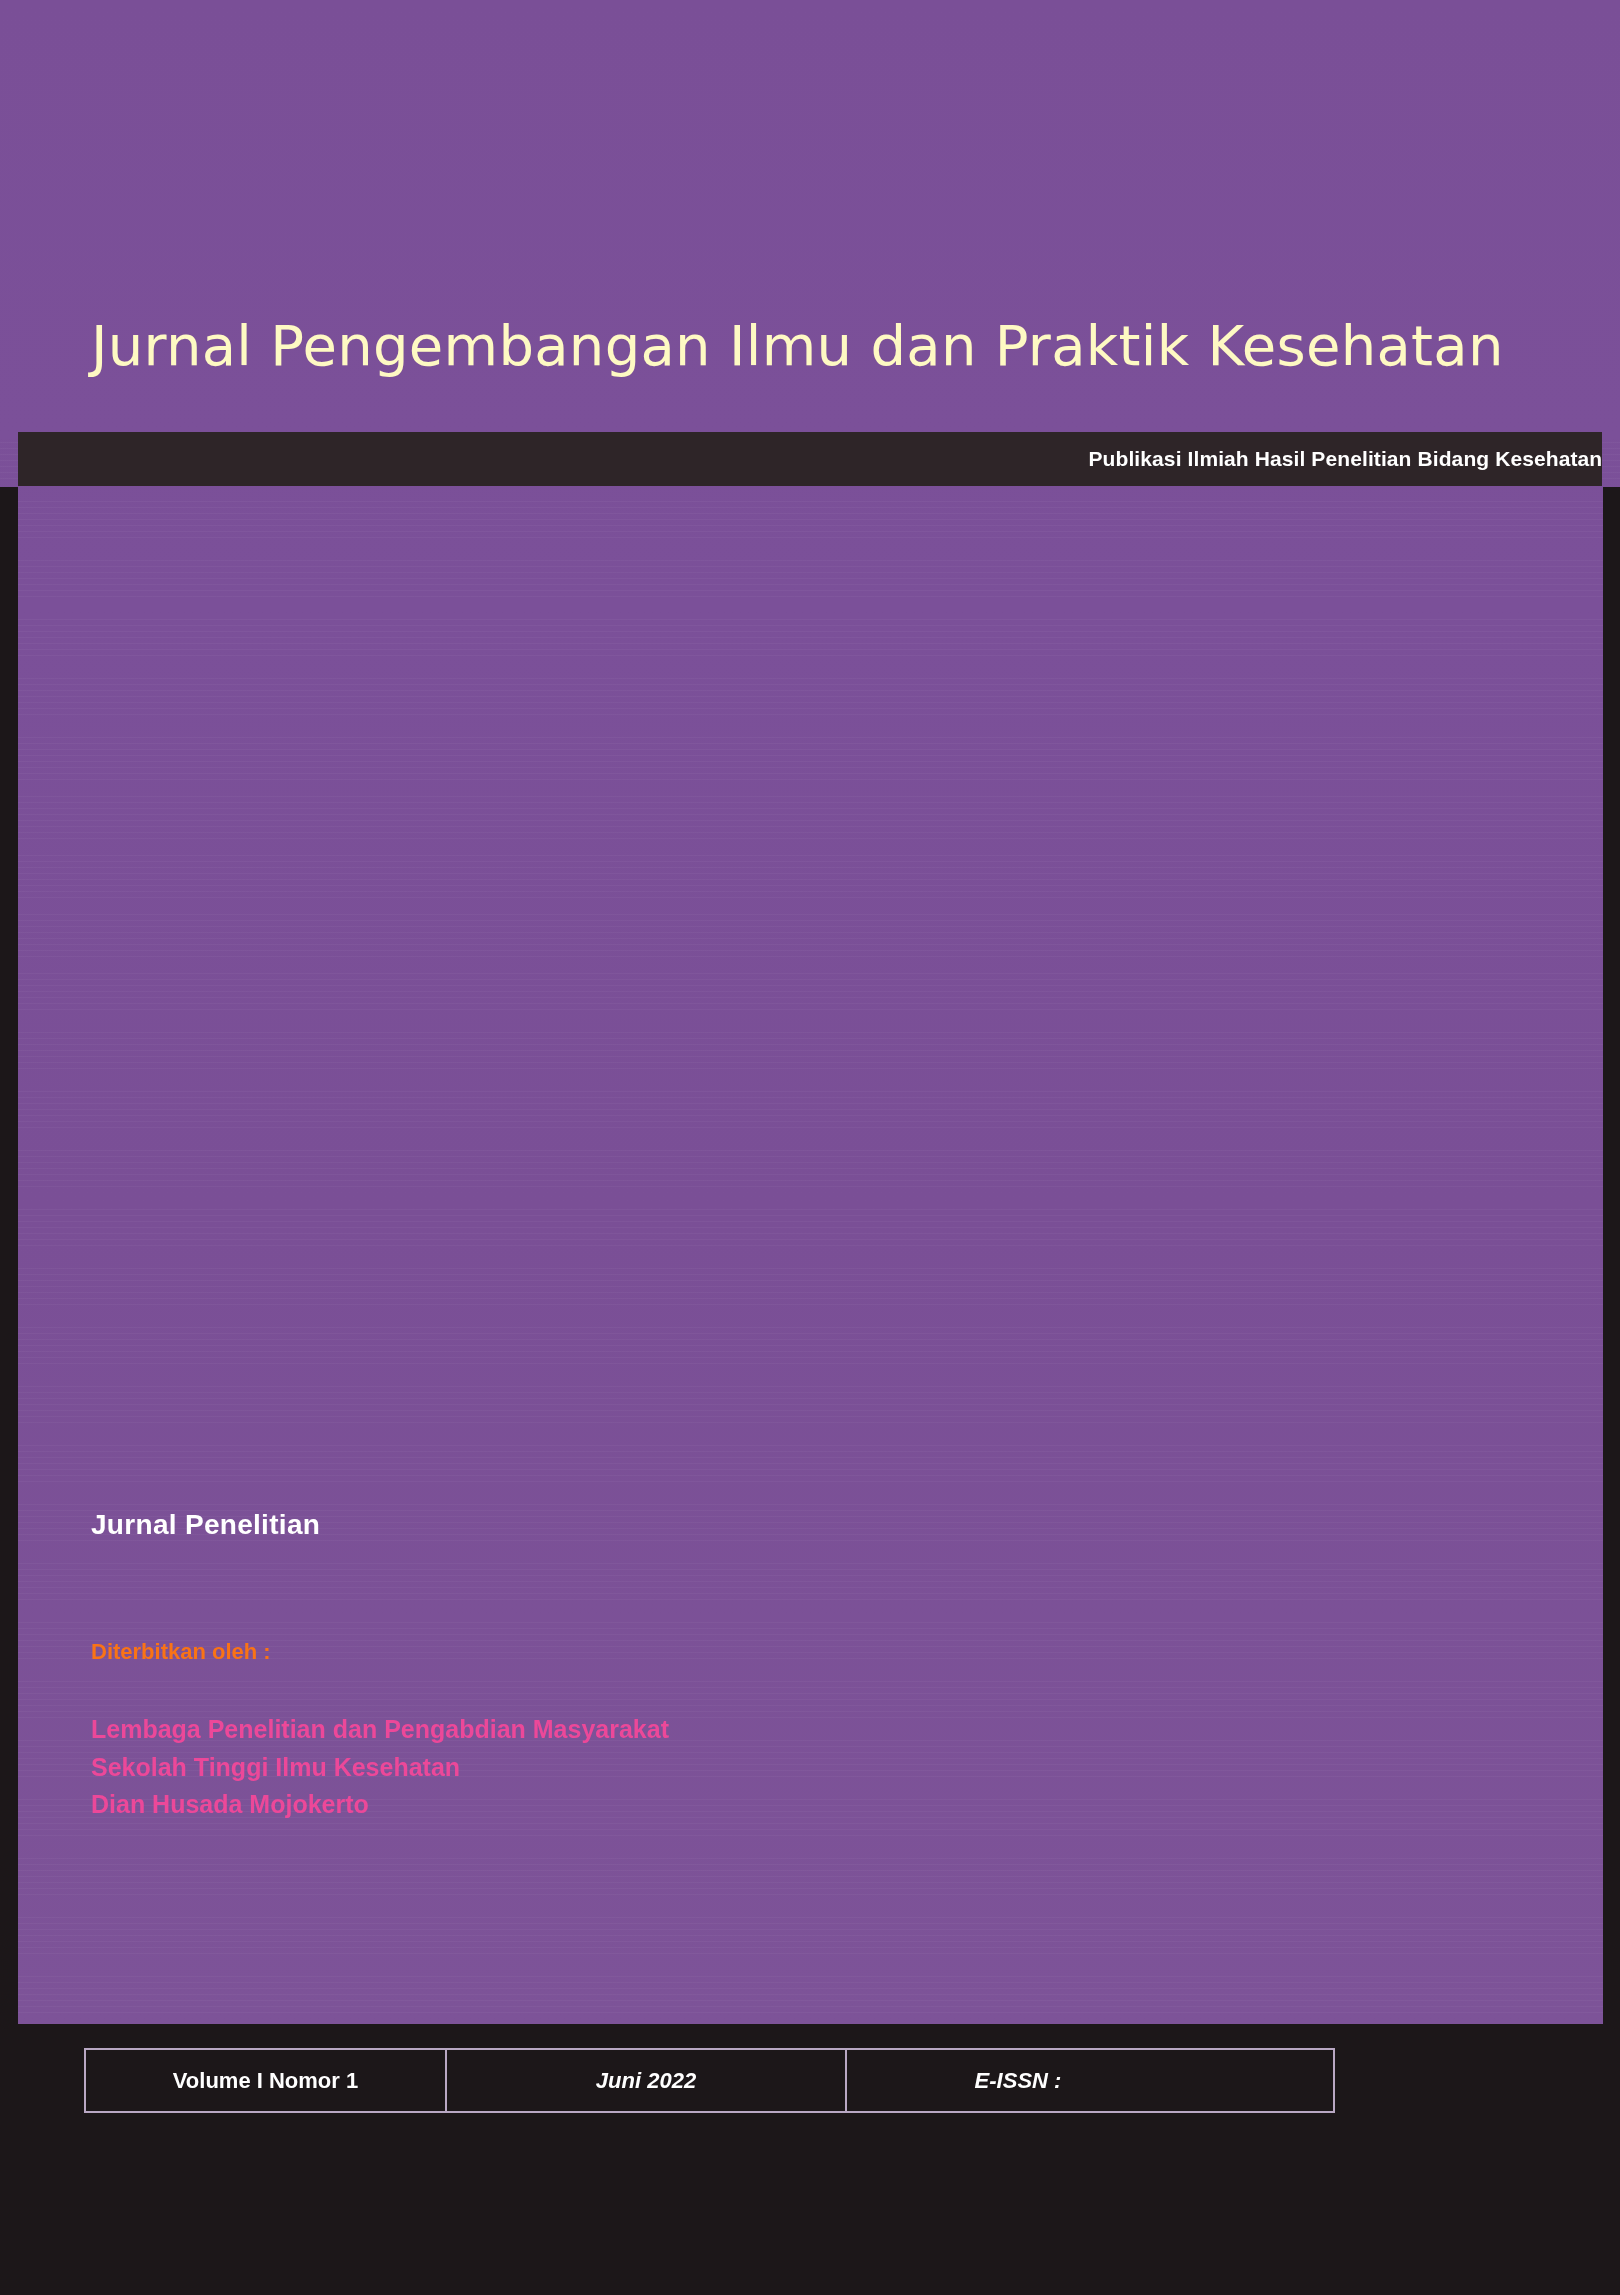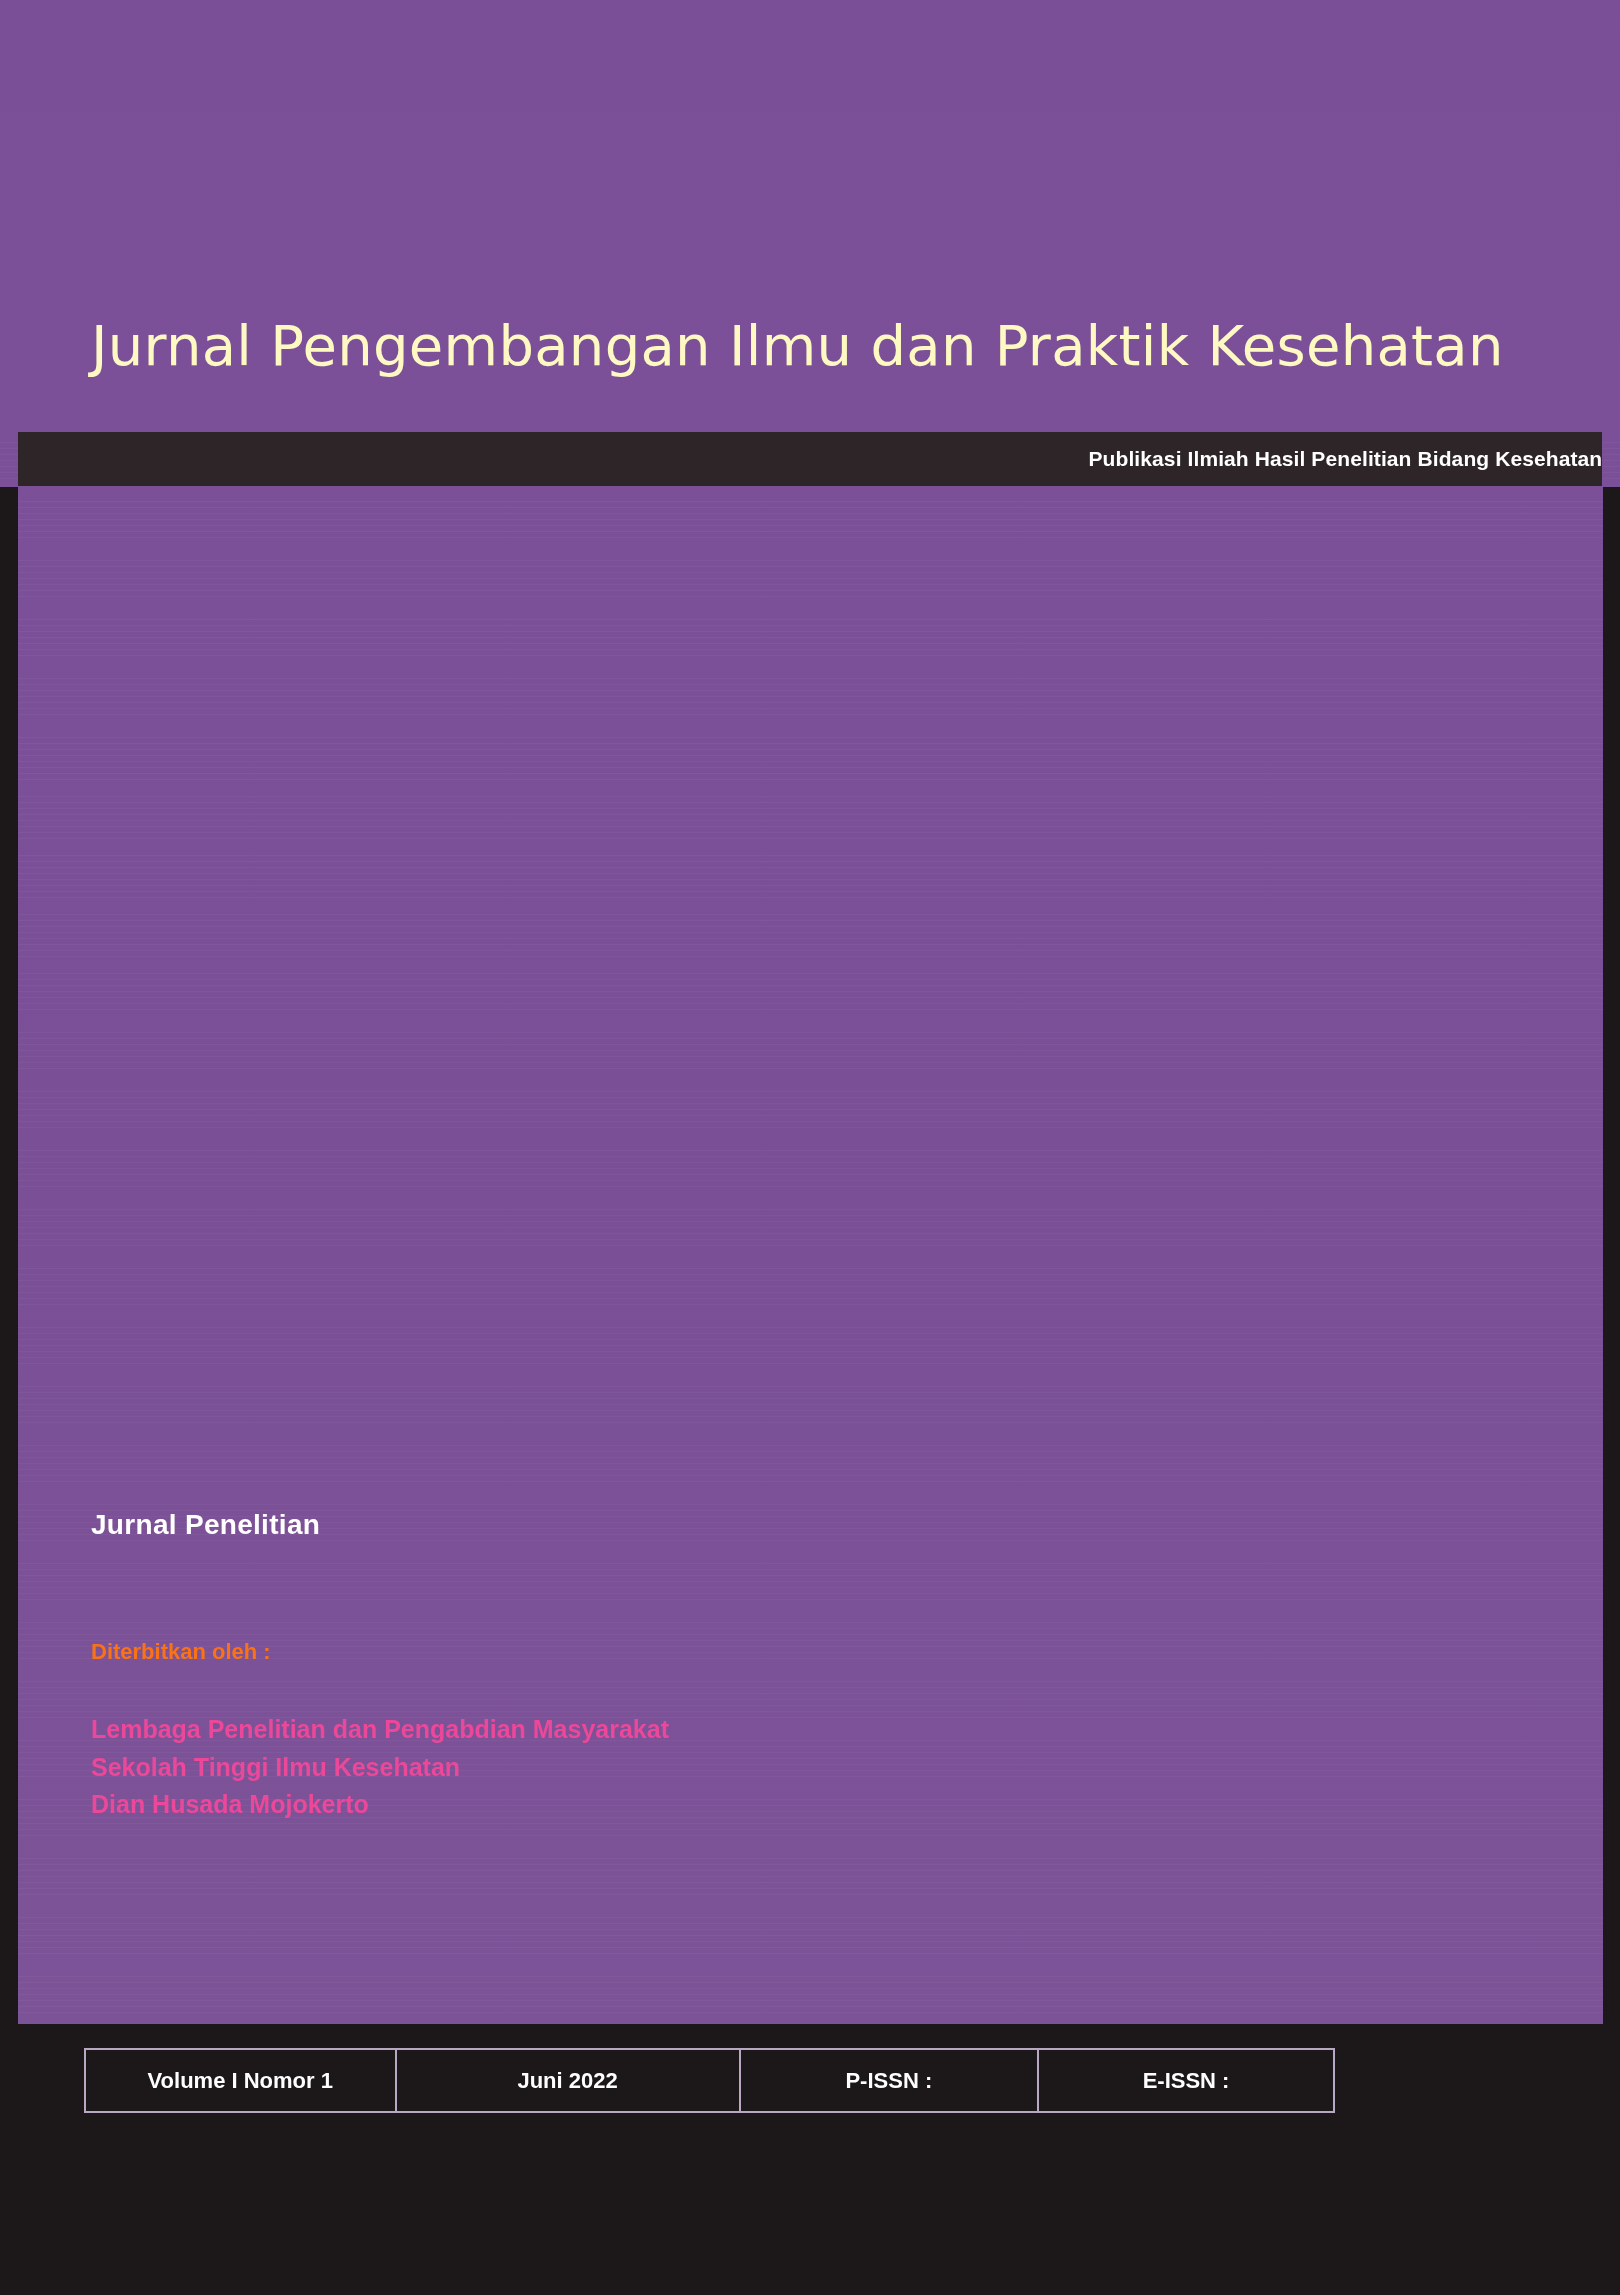--- a/index.html
+++ b/index.html
@@ -161,20 +161,21 @@
     align-items: center;
     justify-content: center;
     color: #ffffff;
     font-size: 22px;
     font-weight: bold;
     box-sizing: border-box;
     height: 100%;
   }
   .issn-cell + .issn-cell {
     border-left: 2px solid #b9a8c4;
+    font-style: italic;
   }
   .cell-1 { width: 359px; }
   .cell-2 { width: 400px; }
   .cell-3 { width: 347px; }
   .cell-4 { width: 344px; }
 </style>
 </head>
 <body>
 
 <div class="cover">
@@ -203,18 +204,17 @@
     <div>Lembaga Penelitian dan Pengabdian Masyarakat</div>
     <div>Sekolah Tinggi Ilmu Kesehatan</div>
     <div>Dian Husada Mojokerto</div>
   </div>
 
   <div class="bottom-bar"></div>
 
   <div class="issn-row">
     <div class="issn-cell cell-1">Volume I Nomor 1</div>
     <div class="issn-cell cell-2">Juni 2022</div>
-    <div class="issn-cell cell-3">P-ISSN :</div>
     <div class="issn-cell cell-4">E-ISSN :</div>
   </div>
 
 </div>
 
 
 </body></html>

